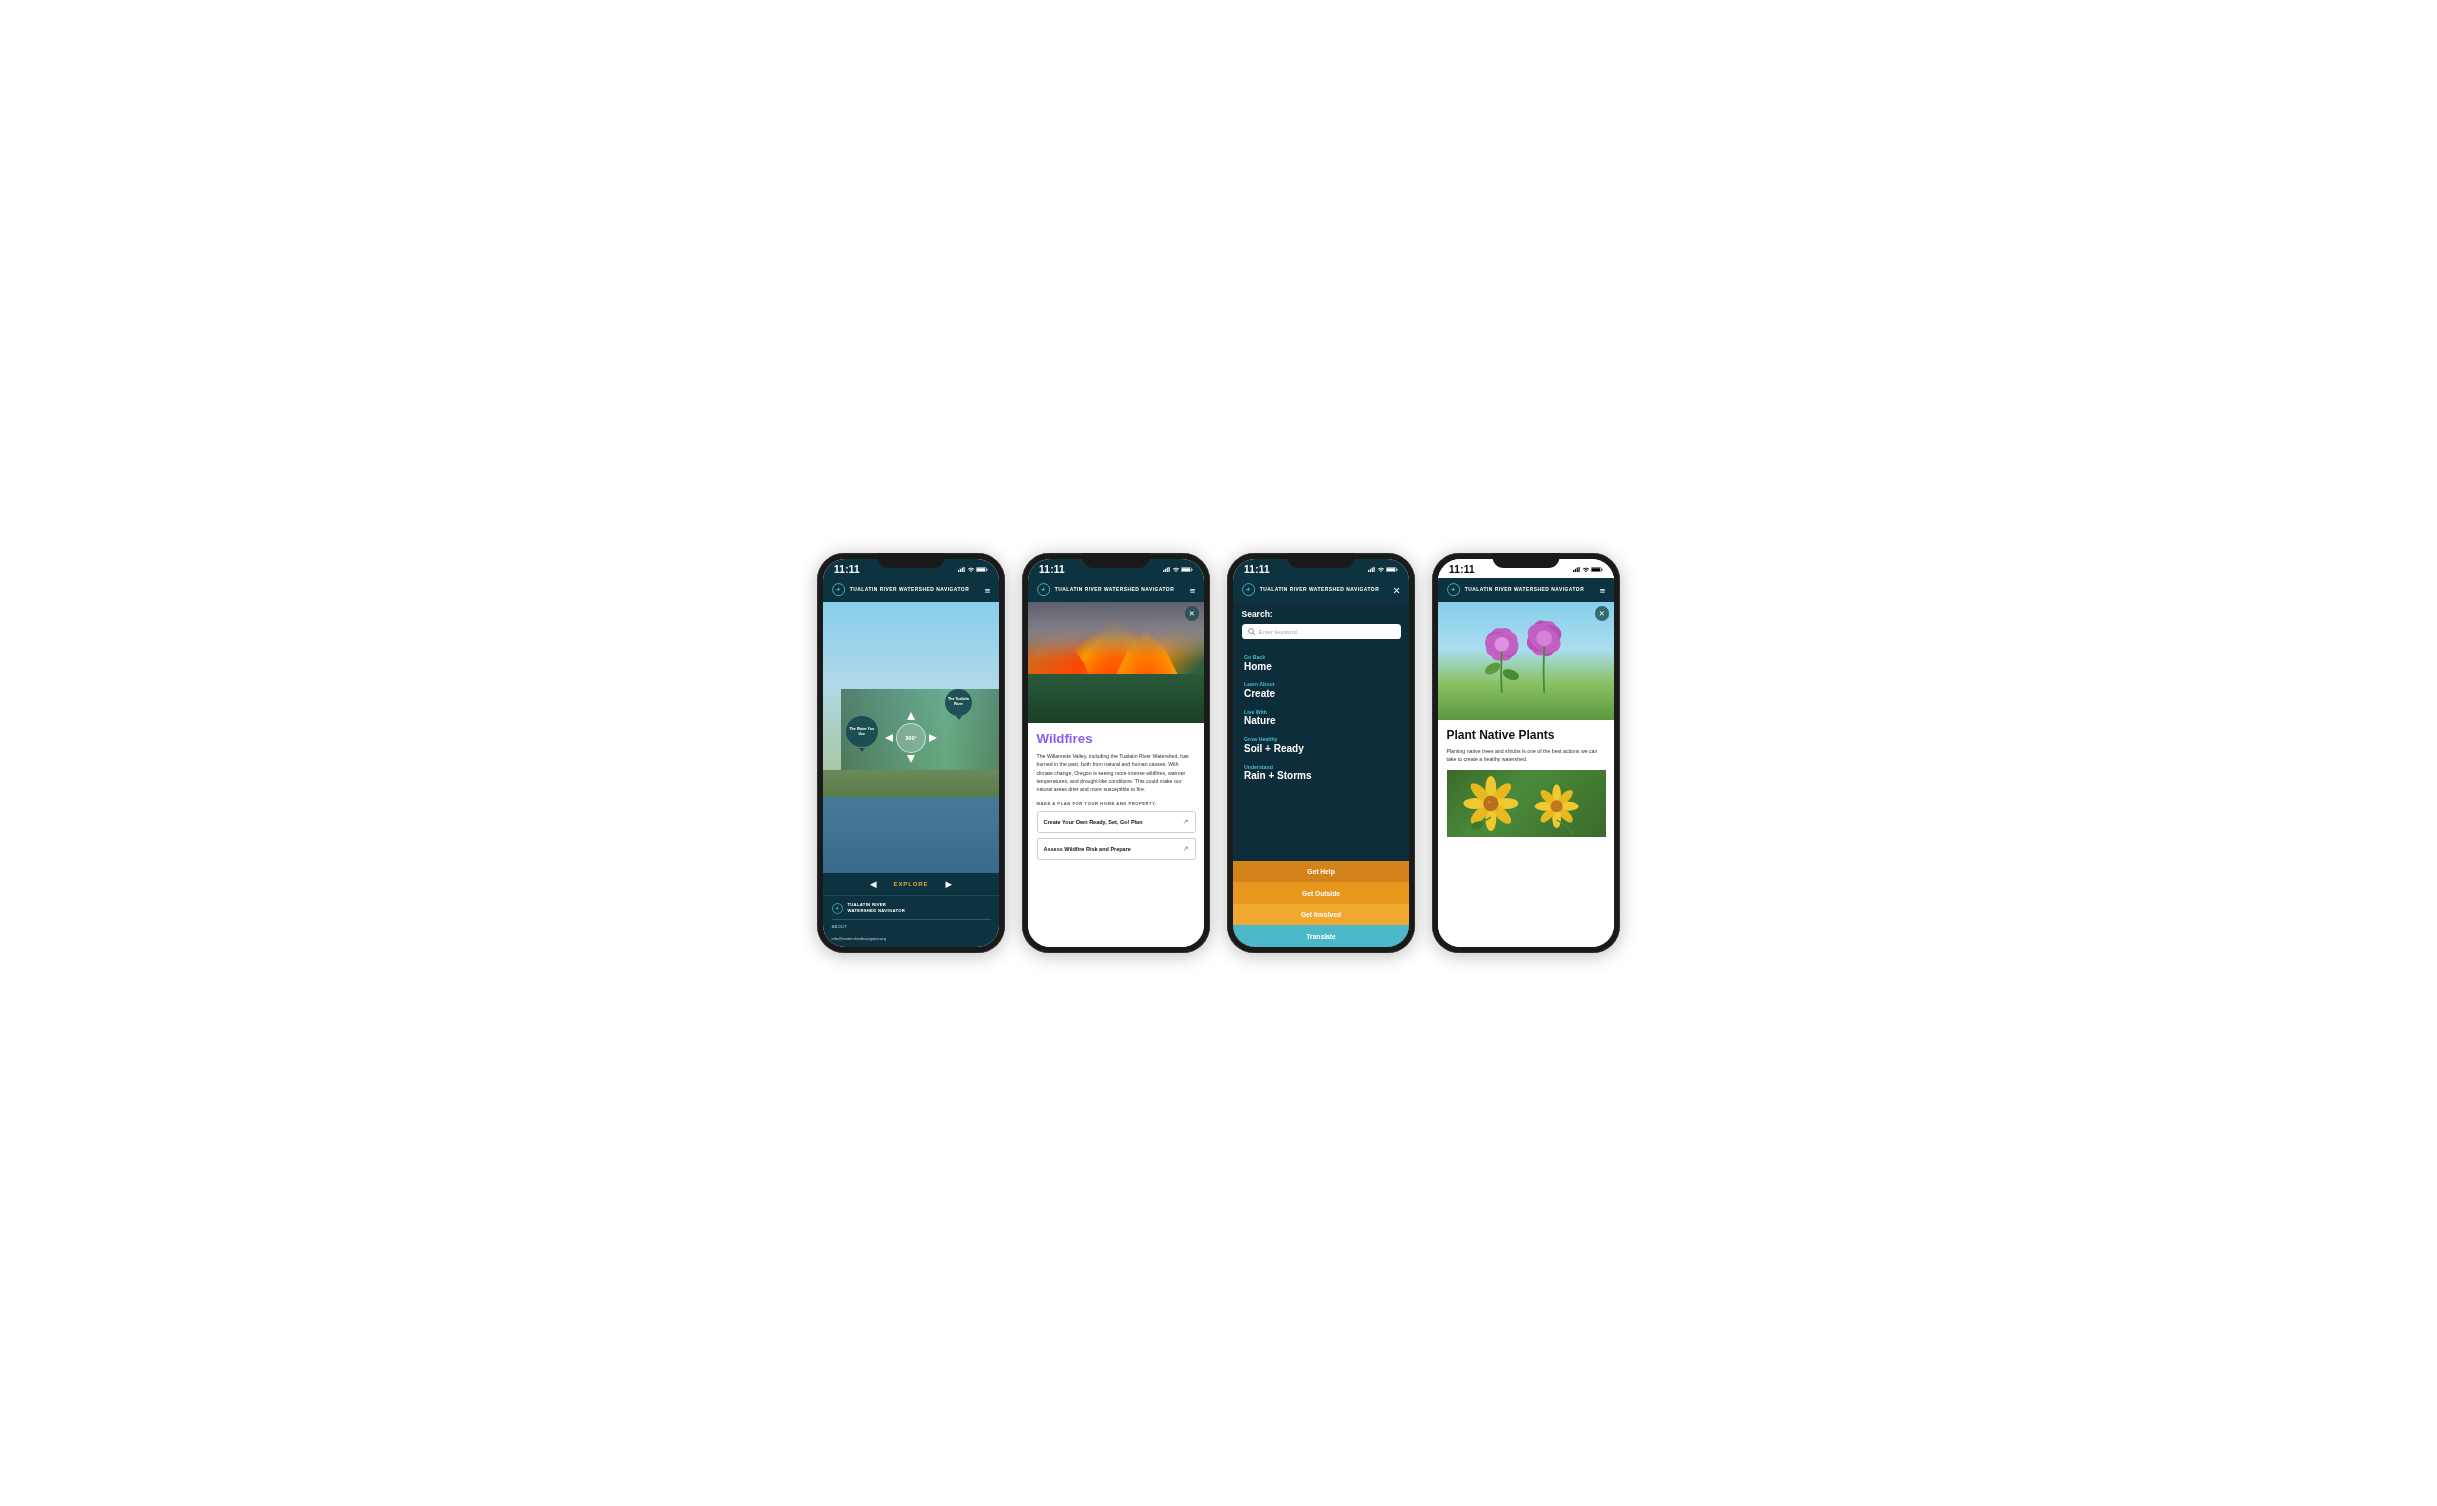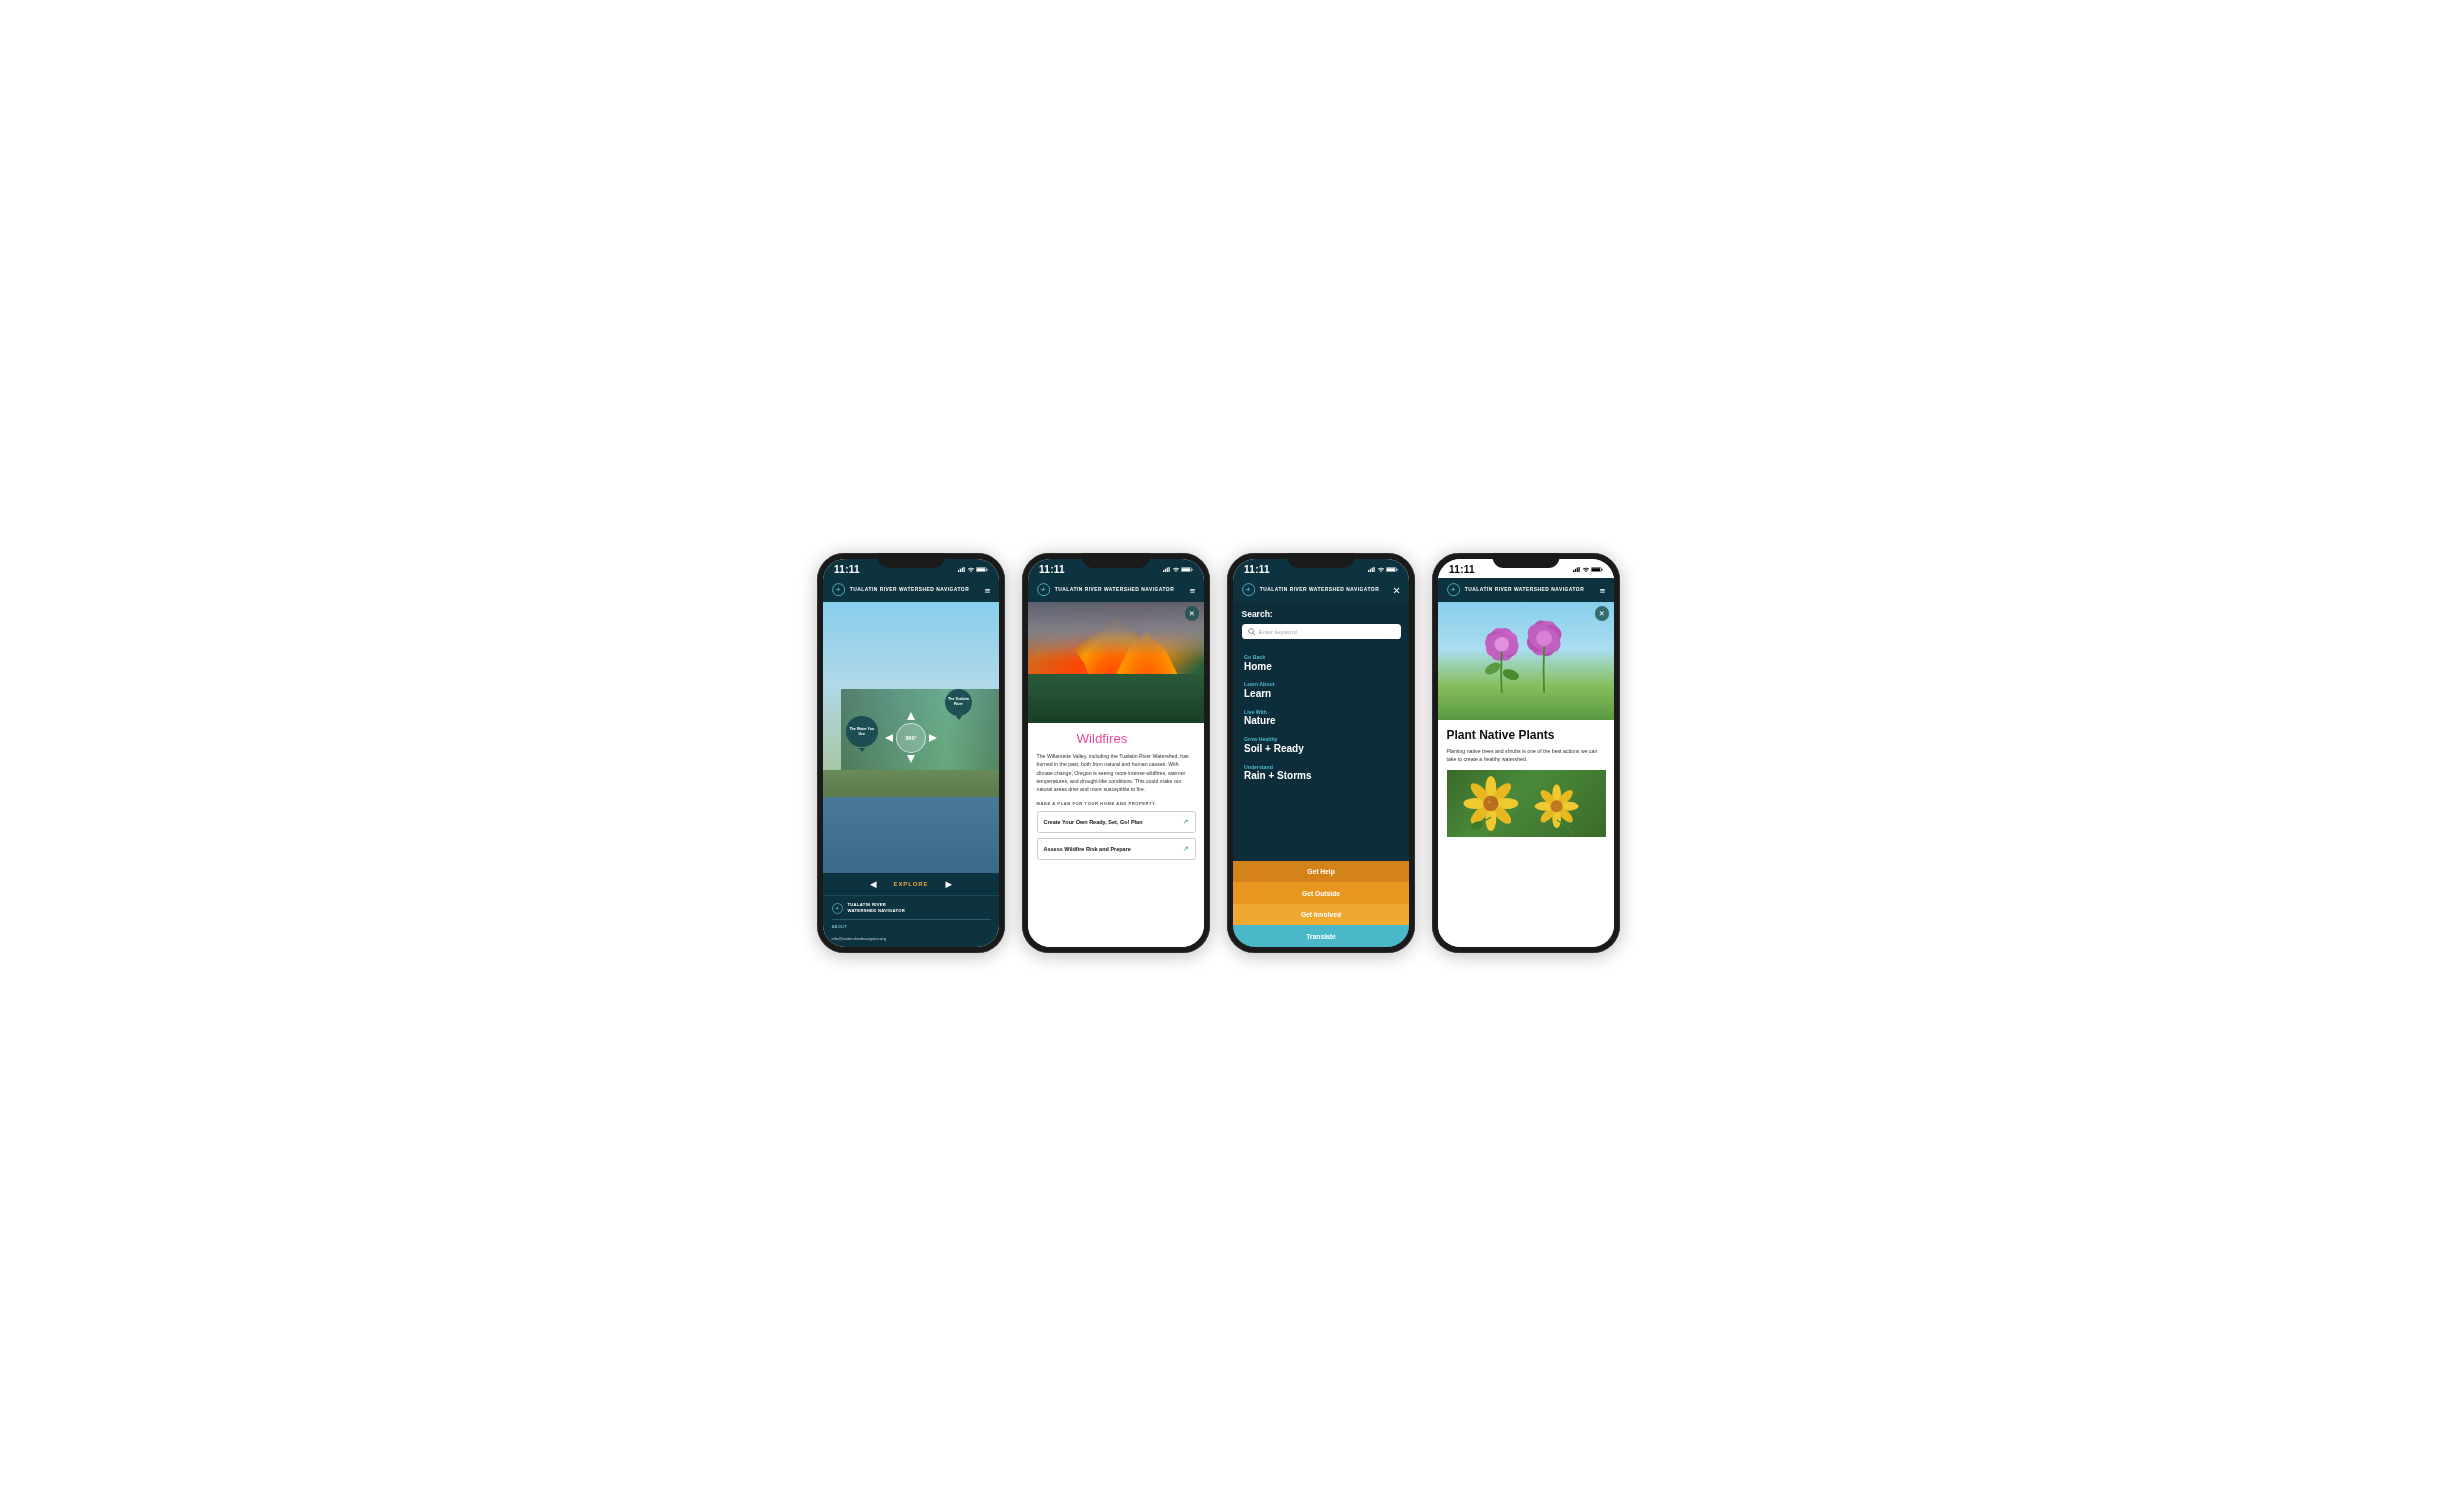--- a/index.html
+++ b/index.html
@@ -344,24 +344,23 @@
       font-size: 7.3px;
       cursor: pointer;
     }
     .wildfire-body {
       flex: 1;
       overflow-y: auto;
       padding: 8.5px 8.5px 6px;
     }
     .wildfire-title {
       font-size: 13.3px;
-      font-weight: 400;
-      color: #ec4899;
+      font-weight: 700;
+      color: #8b5cf6;
       margin-bottom: 6px;
-      margin-left: 40px;
     }
     .wildfire-desc {
       font-size: 5.2px;
       color: #333;
       line-height: 1.6;
       margin-bottom: 7.3px;
     }
     .wildfire-plan-label {
       font-size: 4.2px;
       font-weight: 700;
@@ -745,21 +744,21 @@
             <span class="search-placeholder">Enter keyword</span>
           </div>
         </div>
         <div class="nav-menu-list">
           <div class="nav-menu-item">
             <div class="nav-item-sub">Go Back</div>
             <div class="nav-item-main">Home</div>
           </div>
           <div class="nav-menu-item">
             <div class="nav-item-sub">Learn About</div>
-            <div class="nav-item-main">Learn</div>
+            <div class="nav-item-main">Create</div>
           </div>
           <div class="nav-menu-item">
             <div class="nav-item-sub">Live With</div>
             <div class="nav-item-main">Nature</div>
           </div>
           <div class="nav-menu-item">
             <div class="nav-item-sub">Grow Healthy</div>
             <div class="nav-item-main">Soil + Ready</div>
           </div>
           <div class="nav-menu-item">

